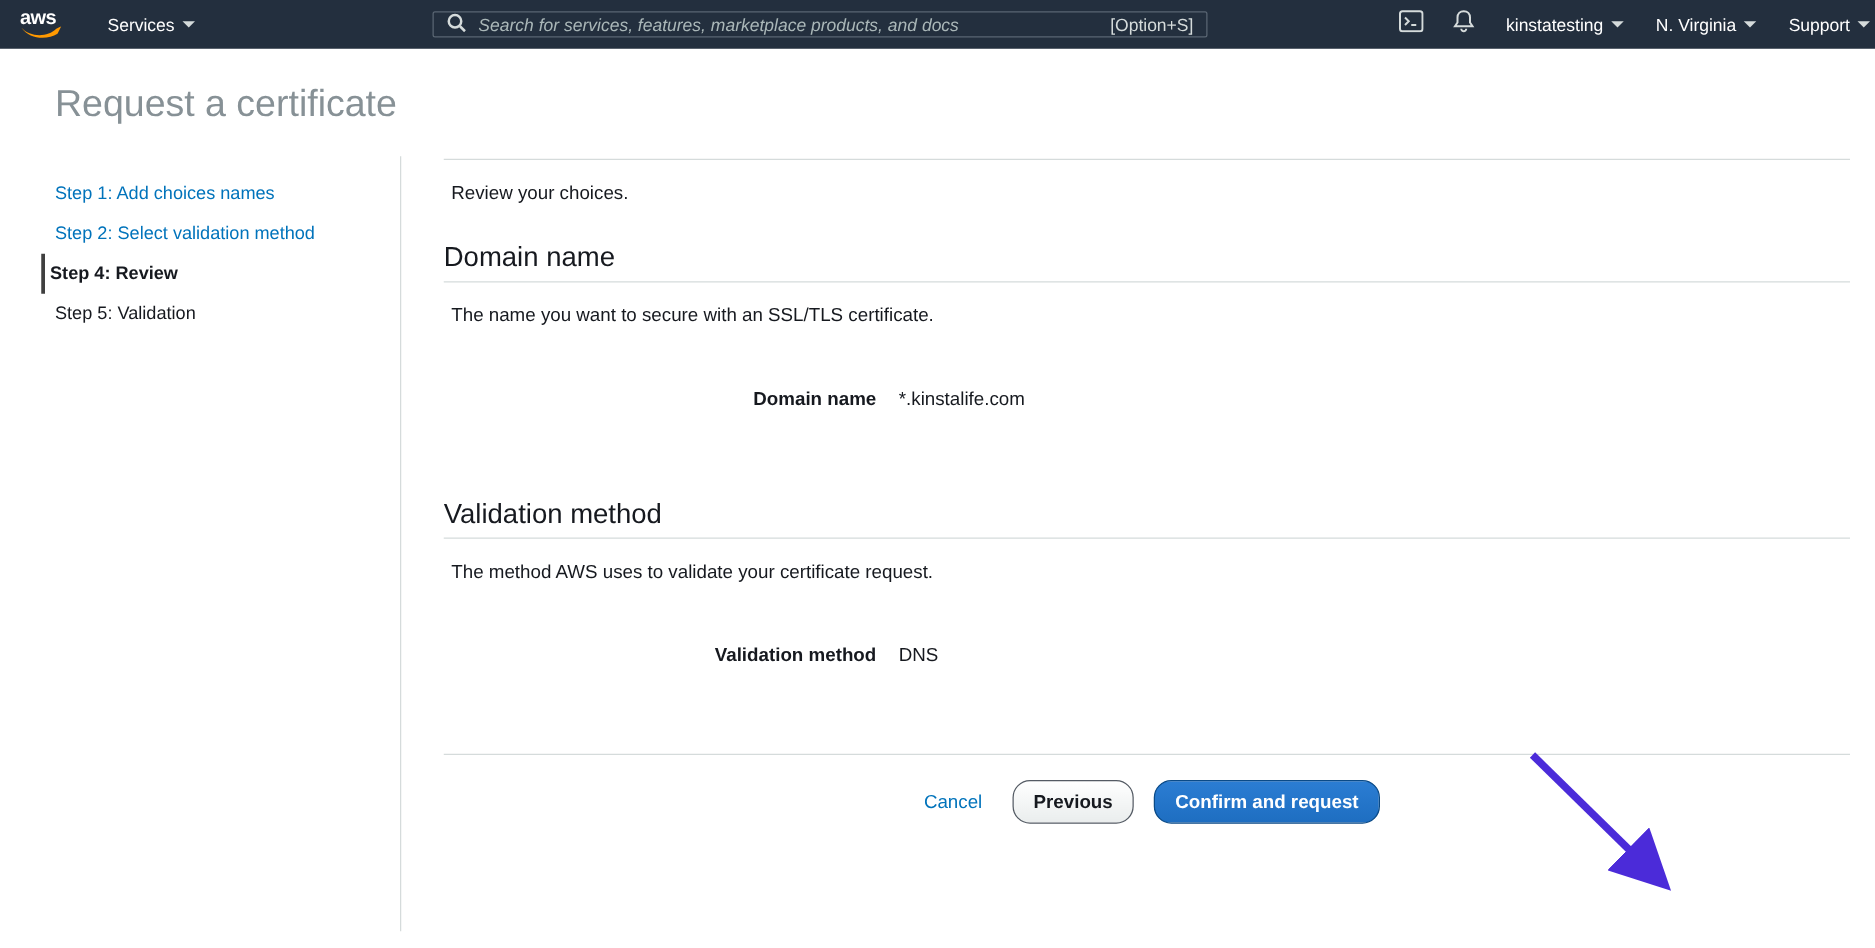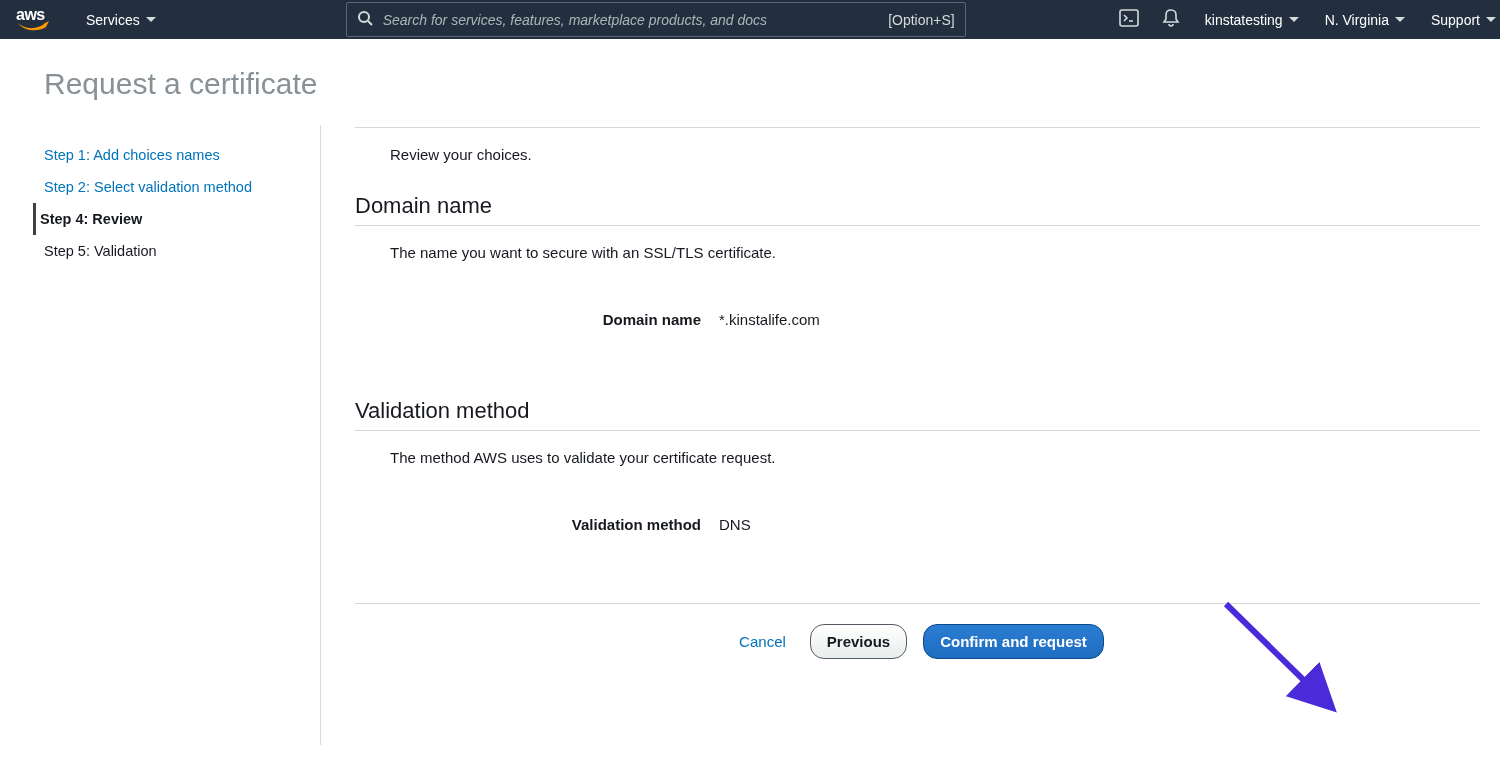--- a/index.html
+++ b/index.html
@@ -56,41 +56,40 @@
     border-right: 5px solid transparent;
     border-top: 5px solid #d5dbdb;
     display: inline-block;
   }
   .searchbar {
     margin-left: 180px;
     display: flex;
     align-items: center;
     background: #232f3e;
     border: 1px solid #5a6673;
-    height: 35px;
+    height: 21px;
     width: 620px;
     padding: 0 10px;
     border-radius: 2px;
   }
   .searchbar input {
     flex: 1;
     background: transparent;
     border: none;
     color: #d5dbdb;
     font-size: 14px;
     font-style: italic;
     outline: none;
   }
   .searchbar input::placeholder { color: #aab7b8; font-style: italic; }
   .searchbar .shortcut { color: #d5dbdb; font-size: 14px; margin-left: 10px; }
   .searchbar .searchicon { margin-right: 10px; color: #d5dbdb; }
   .topnav-right {
     margin-left: auto;
     display: flex;
-    align-items: center;
     height: 100%;
     gap: 6px;
     padding-right: 0;
   }
   .icon-btn {
     width: 36px; height: 36px;
     display: flex; align-items: center; justify-content: center;
     cursor: pointer;
   }
 
@@ -142,21 +141,20 @@
     color: #16191f;
     padding-bottom: 6px;
   }
   .section-title.big { font-size: 26px; }
   .hr { border-bottom: 1px solid #d5dbdb; margin-bottom: 18px; }
   .section-desc {
     font-size: 15px;
     color: #16191f;
     margin-bottom: 30px;
     padding-left: 6px;
-    margin-left: 29px;
   }
 
   .kv-row {
     display: flex;
     justify-content: flex-start;
     gap: 18px;
     font-size: 15px;
     margin: 50px 0 70px 0;
   }
   .kv-row .k { font-weight: 700; text-align: right; width: 346px; }

